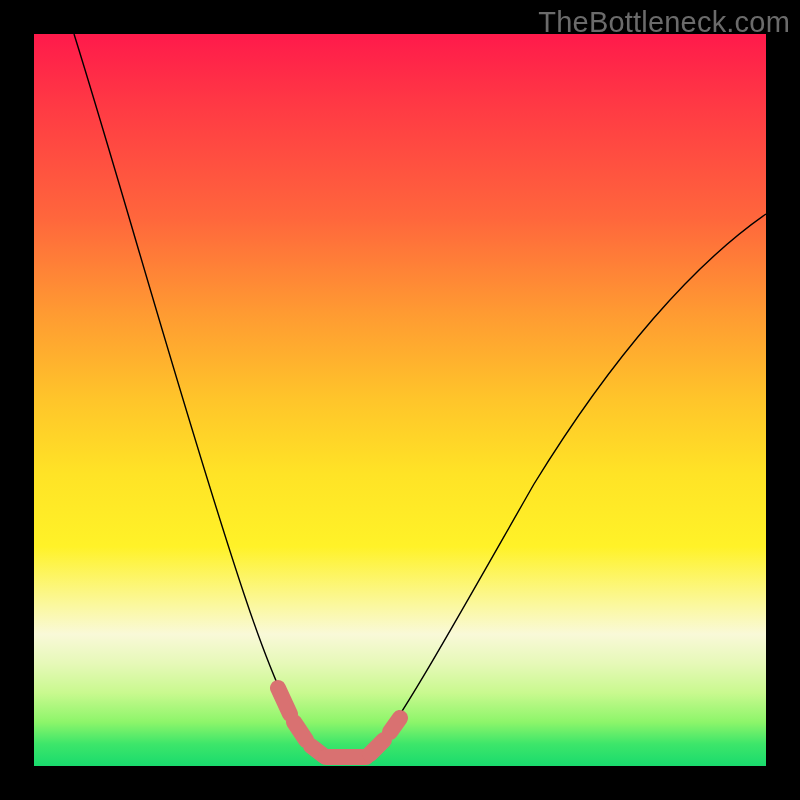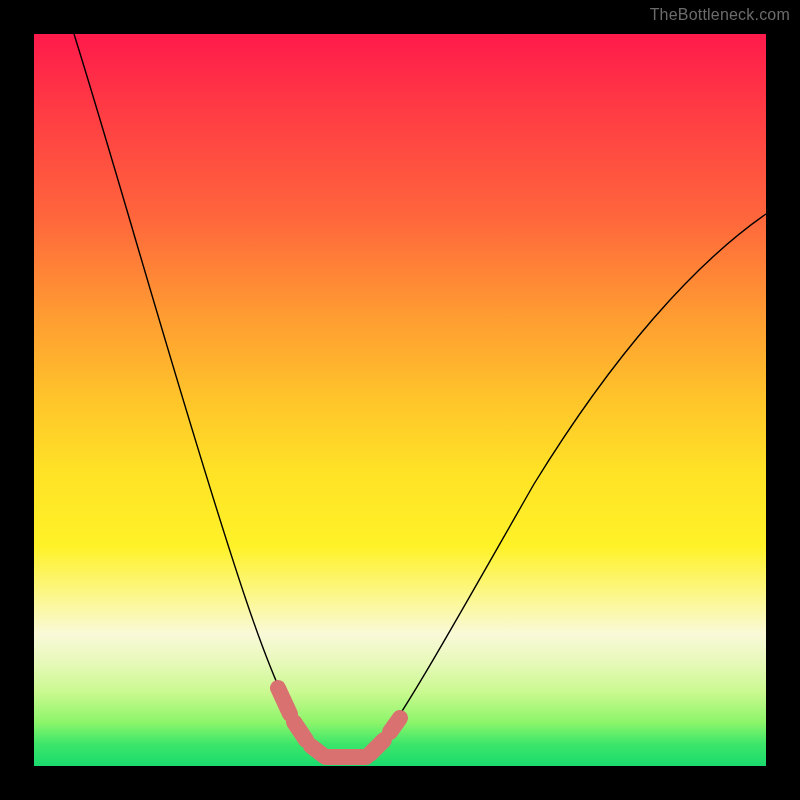--- a/index.html
+++ b/index.html
@@ -41,21 +41,21 @@
       #8df56a 94%,
       #3de66a 97%,
       #19db6d 100%
     );
   }
   .watermark {
     position: absolute;
     top: 6px;
     right: 10px;
     color: #6b6b6b;
-    font-size: 16px;
+    font-size: 29px;
     letter-spacing: 0.2px;
     font-weight: 500;
   }
   svg.curves {
     position: absolute;
     left: 0;
     top: 0;
     width: 732px;
     height: 732px;
     overflow: visible;

